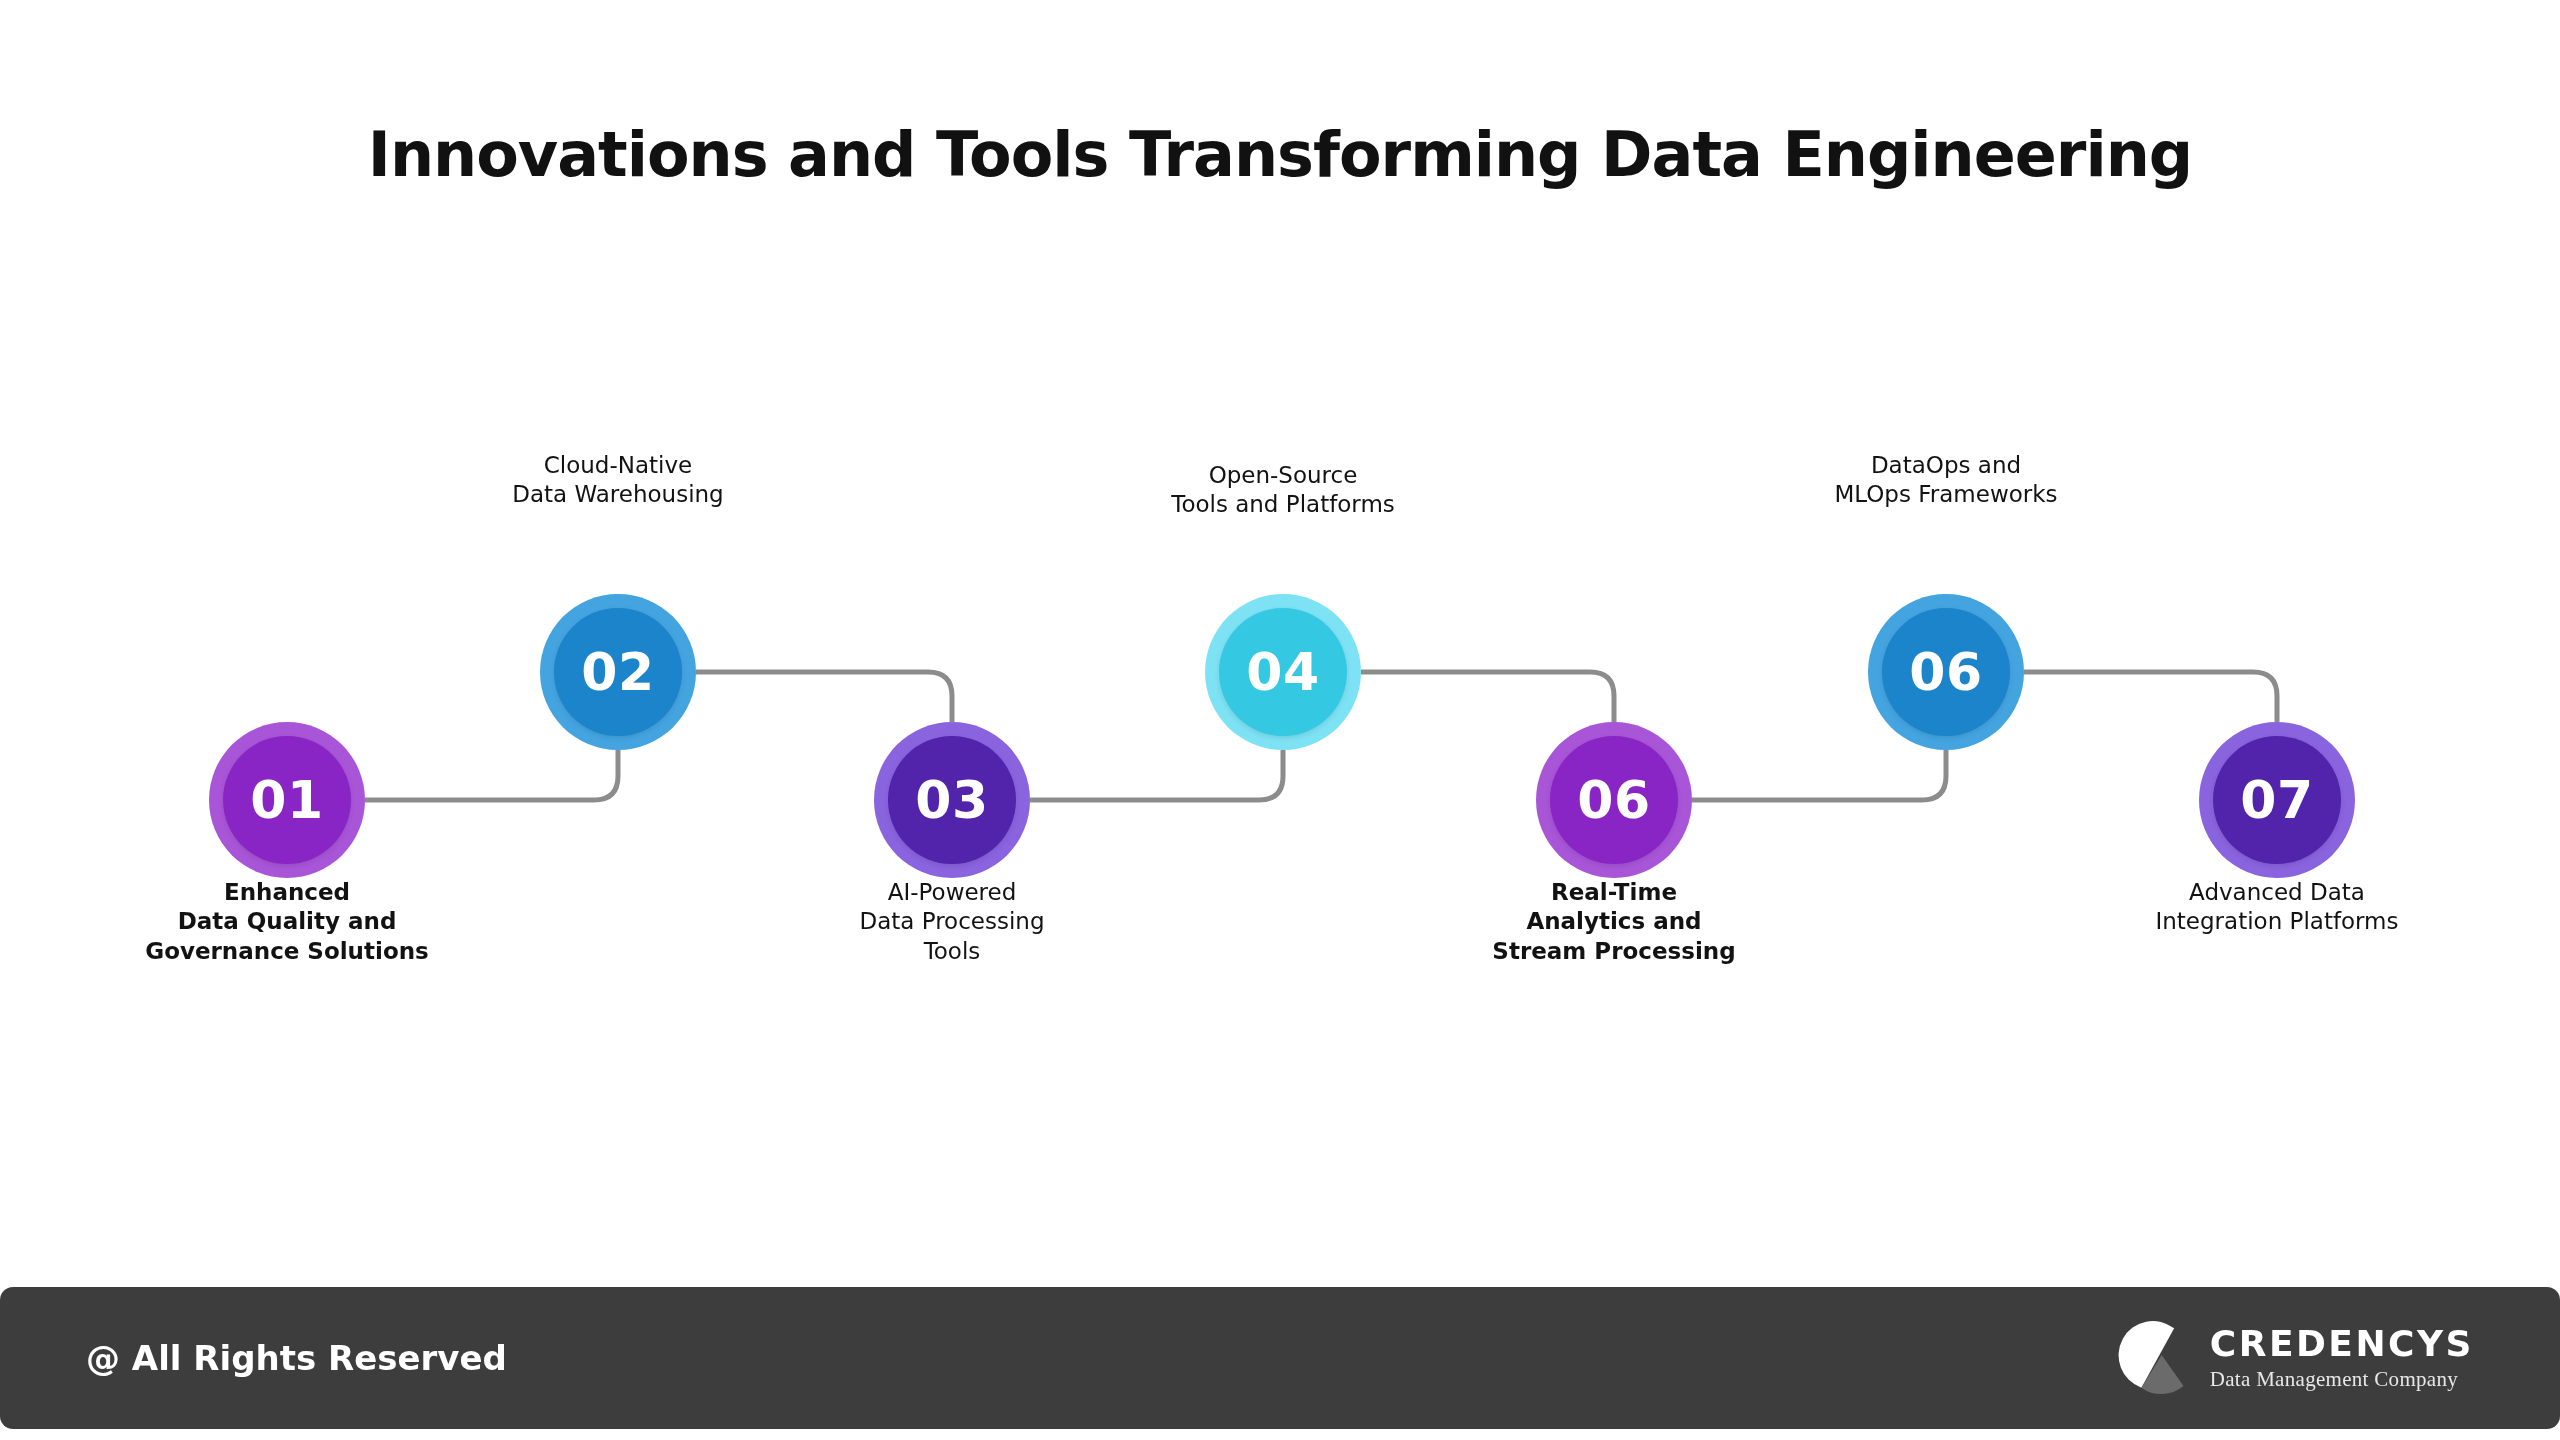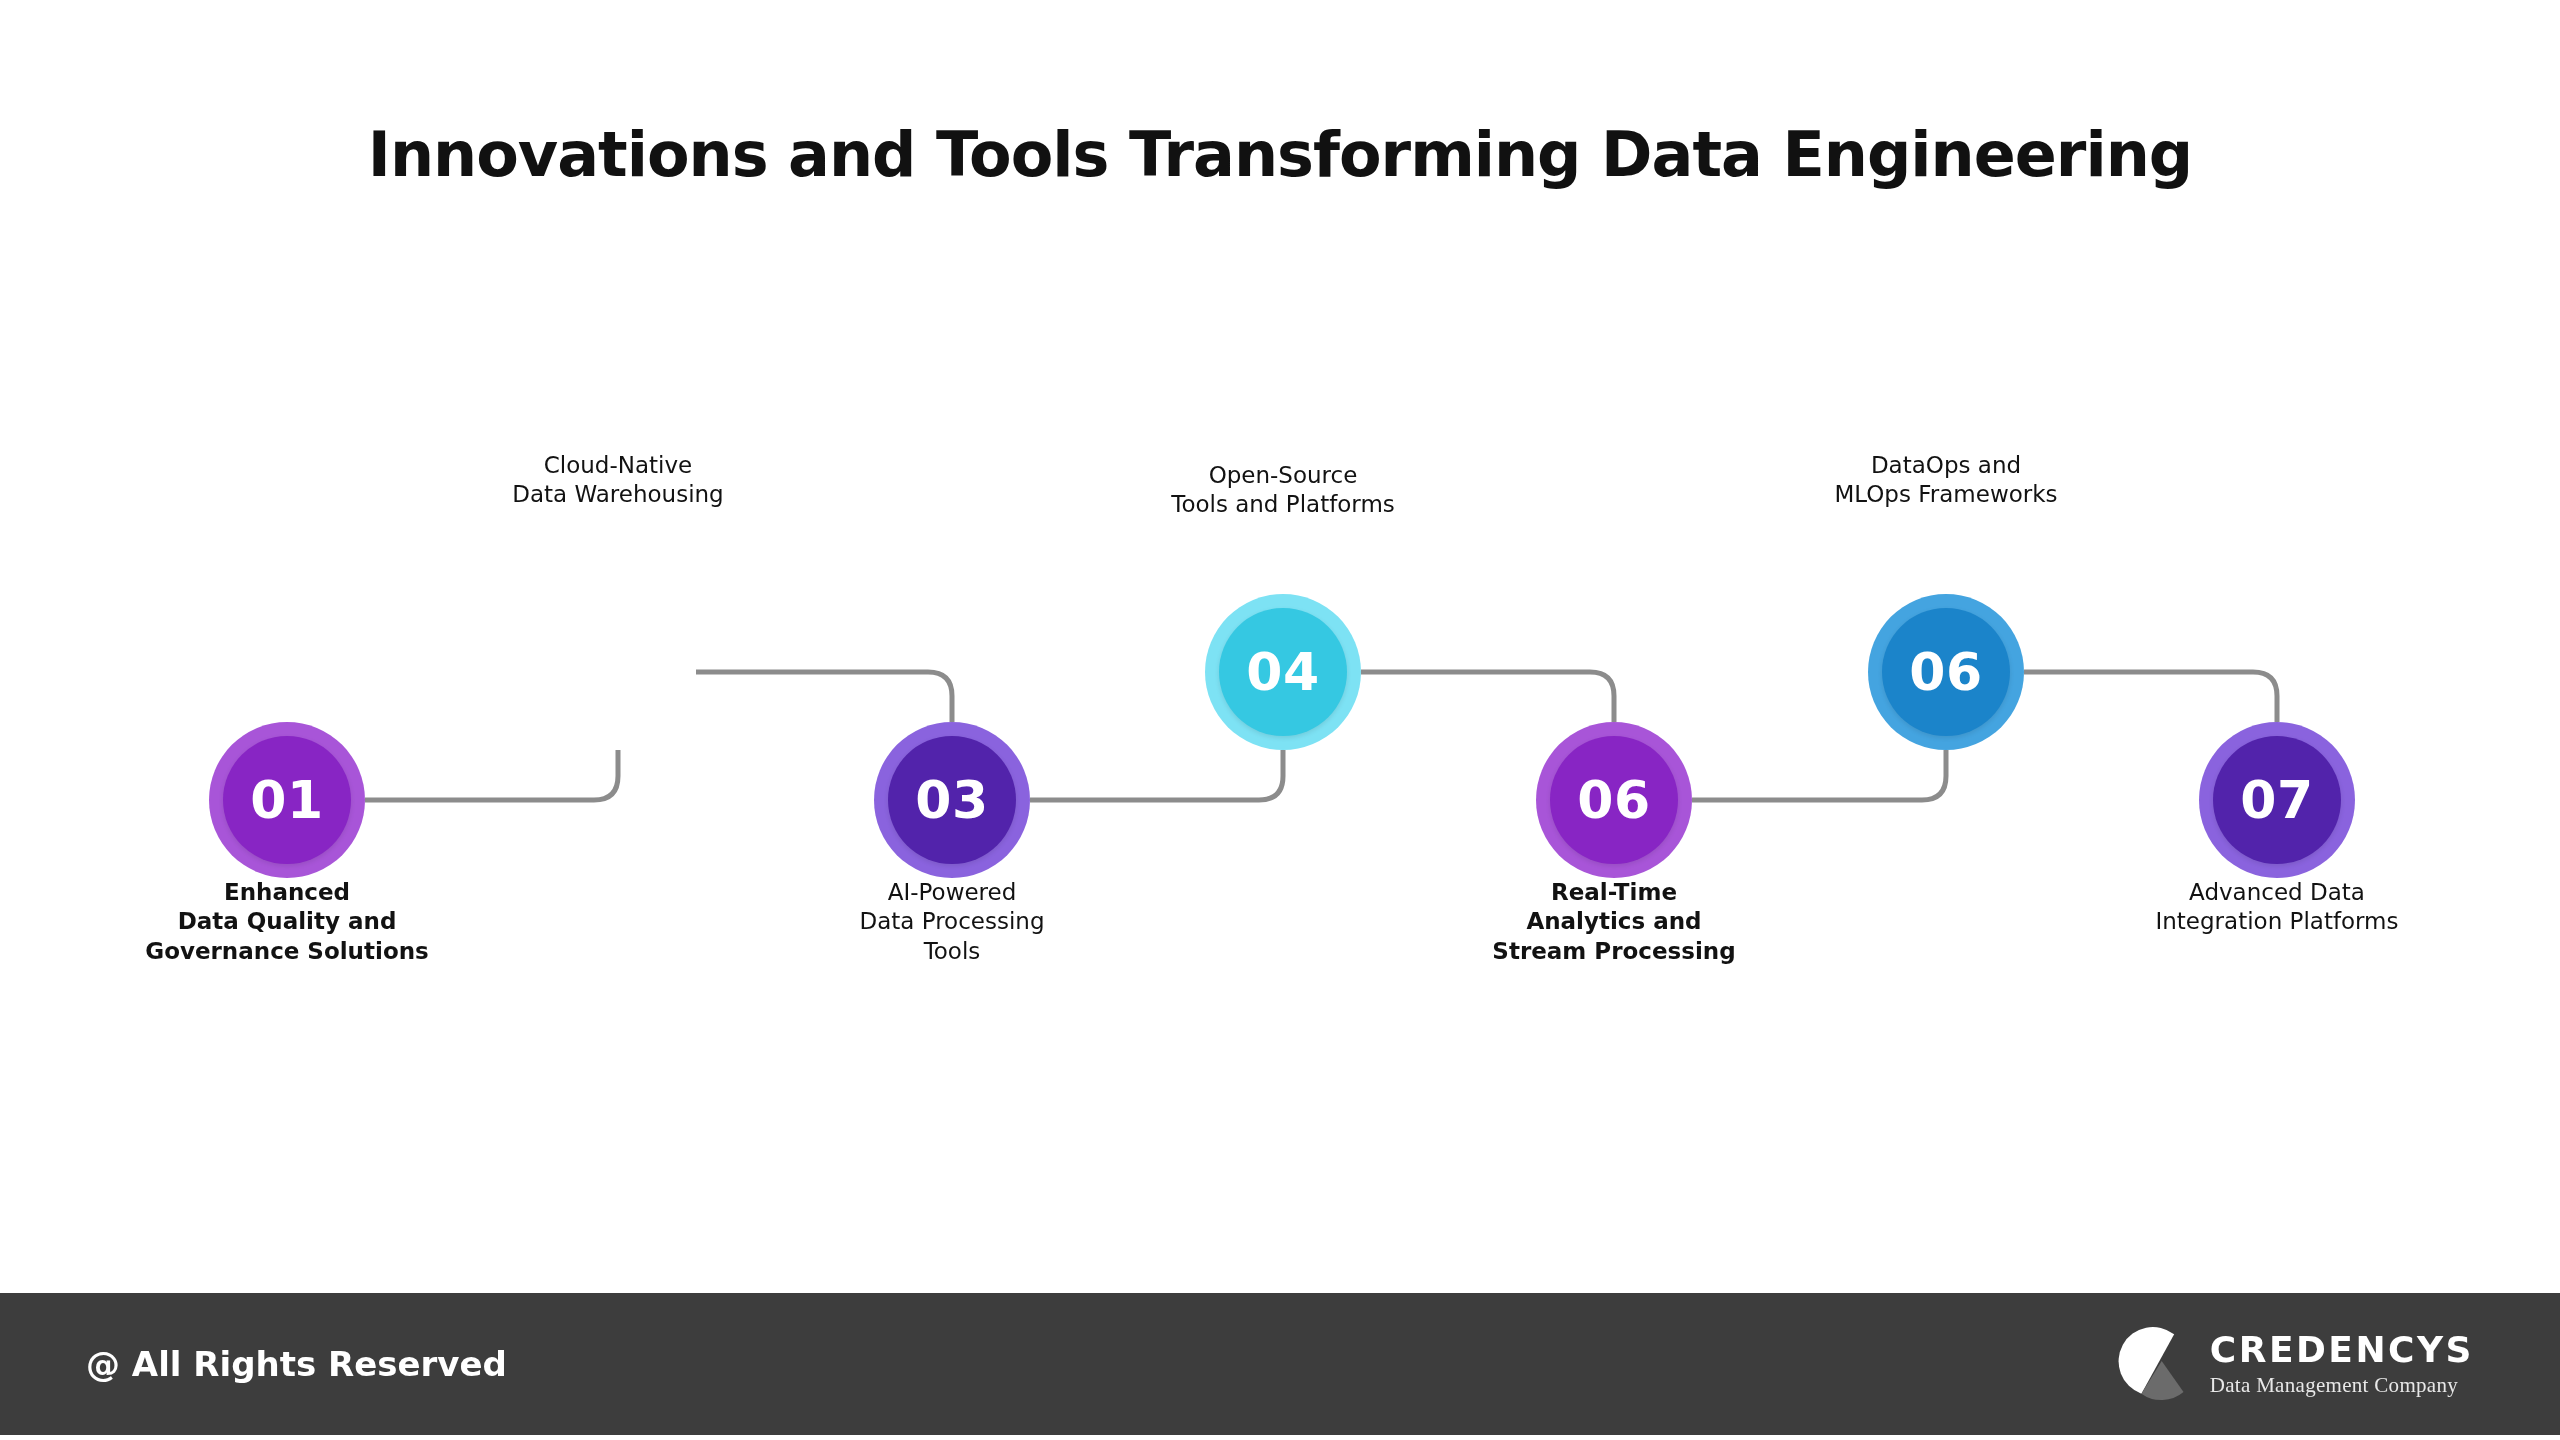--- a/index.html
+++ b/index.html
@@ -57,24 +57,25 @@
     font-family:"DejaVu Sans","Liberation Sans", sans-serif;
     white-space:pre-line;
     z-index:4;
   }
   .caption.top    { transform:translate(-50%, -100%); }
   .caption.bottom { transform:translate(-50%, 0); }
   .caption.bold   { font-weight:bold; }
 
   
   .footer {
-    position:absolute; left:0; bottom:5px; width:2560px; height:142px;
+    position:absolute; left:0; bottom:11px; width:2560px; height:142px;
     background:#3d3d3d;
     display:flex; align-items:center; justify-content:space-between;
     padding:0 86px;
+    border-radius:13px;
   }
   .footer-text {
     color:#ffffff; font-size:34px; font-weight:bold;
     font-family:"DejaVu Sans","Liberation Sans", sans-serif;
   }
   .logo { display:flex; align-items:center; gap:14px; }
   .logo-mark { width:78px; height:78px; flex:0 0 78px; }
   .logo-text { display:flex; flex-direction:column; line-height:1; }
   .logo-name {
     color:#ffffff; font-size:36px; font-weight:bold; letter-spacing:2.5px;
@@ -109,20 +110,25 @@
 
   <div class="node" style="left: 209px; top: 722px; background: rgb(168, 85, 216);">
     <div class="inner" style="background: rgb(136, 37, 196);">
       <span class="num">01</span>
     </div>
   </div>
   <div class="caption bottom bold" style="left:287px; top:878px; width:420px;">Enhanced
 Data Quality and
 Governance Solutions</div>
 
+  <div class="node" style="left: 540px; top: 594px; background: rgb(68, 164, 224);">
+    <div class="inner" style="background: rgb(27, 132, 202);">
+      <span class="num">02</span>
+    </div>
+  </div>
   <div class="caption top" style="left:618px; top:510px; width:440px;">Cloud-Native
 Data Warehousing</div>
 
   <div class="node" style="left: 874px; top: 722px; background: rgb(138, 99, 222);">
     <div class="inner" style="background: rgb(82, 35, 171);">
       <span class="num">03</span>
     </div>
   </div>
   <div class="caption bottom" style="left:952px; top:878px; width:420px;">AI-Powered
 Data Processing

